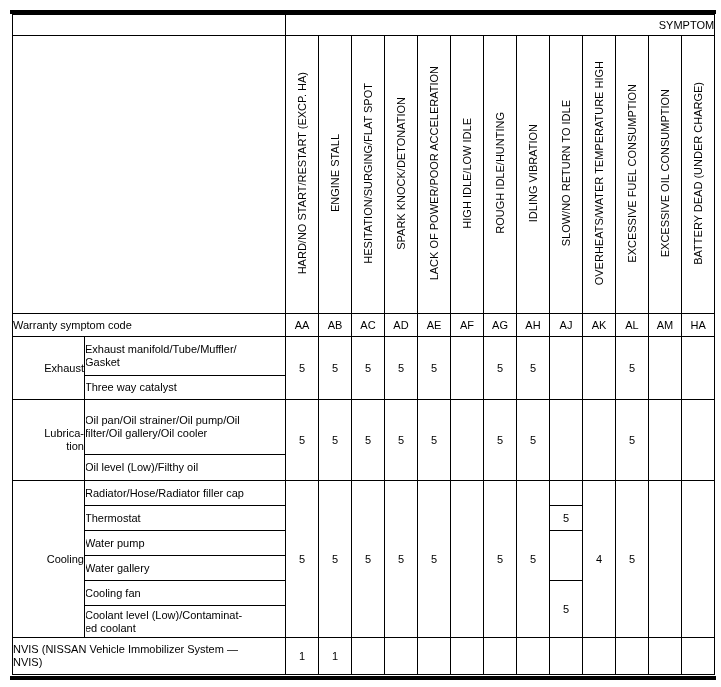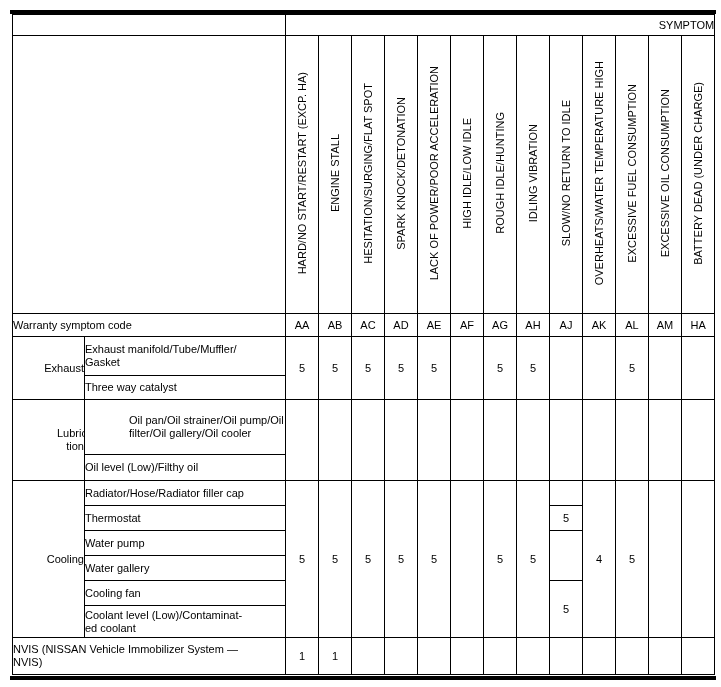--- a/index.html
+++ b/index.html
@@ -42,21 +42,21 @@
   }
   td.blank { border: none; background: #ffffff; }
   td.no-left { border-left: none; }
 
   
   tr.r-symptom  td { height: 21px; }
   tr.r-vlabels  td { height: 278px; }
   tr.r-codes    td { height: 23px; margin-left: 34px; }
   tr.r-ex1      td { height: 39px; }
   tr.r-ex2      td { height: 24px; }
-  tr.r-lu1      td { height: 55px; padding-left: 44px; }
+  tr.r-lu1      td { height: 55px; }
   tr.r-lu2      td { height: 26px; }
   tr.r-co       td { height: 25px; margin-top: 36px; }
   tr.r-co6      td { height: 32px; }
   tr.r-nvis     td { height: 37px; }
 
   td.symptom-head {
     border-top: none;
     text-align: right;
     font-size: 11.5px;
   }
@@ -79,20 +79,21 @@
     padding-right: 4px;
   }
   td.cat {
     vertical-align: top;
     text-align: right;
     padding: 3px 2px 0 5px;
   }
   td.item {
     text-align: left;
     padding: 2px 4px 2px 7px;
+    border-radius: 8px;
   }
   td.code, td.val {
     text-align: center;
   }
   .ln { display: block; }
 </style>
 </head>
 <body>
 
 <div class="page">

